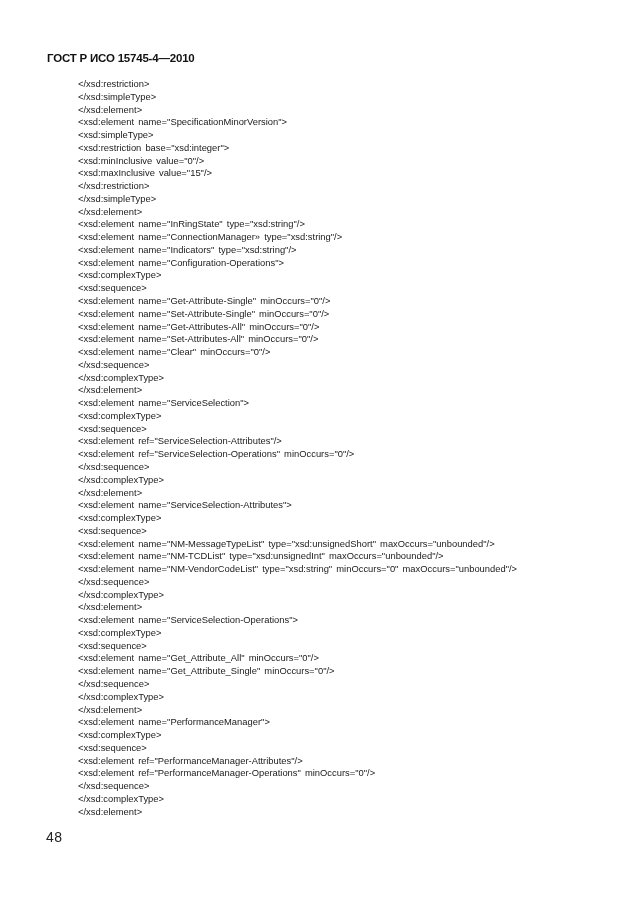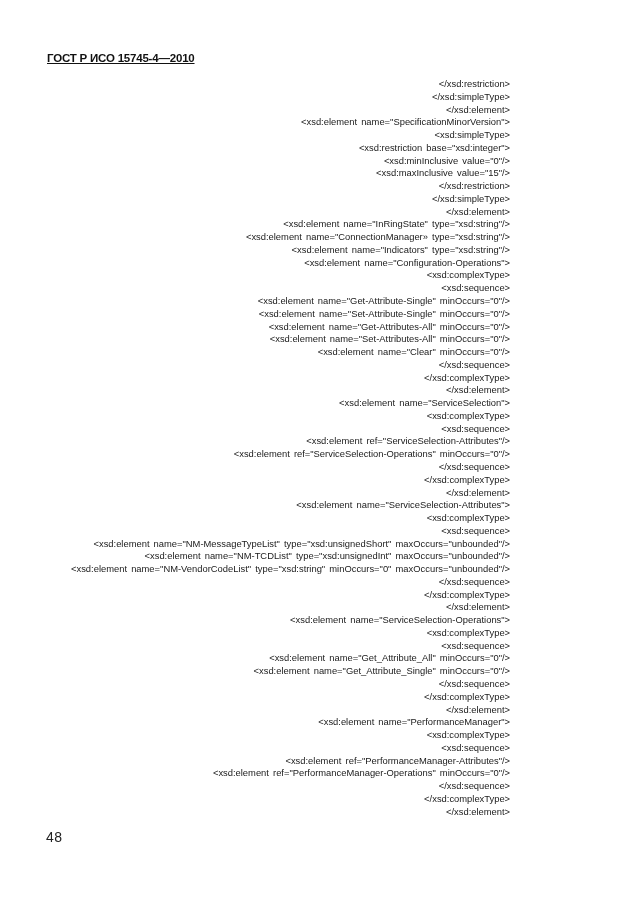--- a/index.html
+++ b/index.html
@@ -2,26 +2,26 @@
 <html><head>
   <meta charset="utf-8">
   <style>
     html, body { margin: 0; padding: 0; background: #ffffff; }
     body {
       width: 630px; height: 913px; position: relative; overflow: hidden;
       font-family: "Liberation Sans", sans-serif; color: #1a1a1a;
     }
     .header {
       position: absolute; left: 47px; top: 52px;
-      font-size: 11.5px; font-weight: bold; letter-spacing: -0.2px; color: #111; text-decoration: underline;
+      font-size: 11.5px; font-weight: bold; letter-spacing: -0.2px; color: #111;
     }
     .code {
-      position: absolute; left: 71px; top: 78px;
+      position: absolute; left: 78px; top: 78px;
       font-size: 9.4px; line-height: 12.77px; color: #1a1a1a;
-      white-space: pre; word-spacing: 1.5px; text-align: right;
+      white-space: pre; word-spacing: 1.5px;
     }
     .code .line { height: 12.77px; }
     .page-num {
       position: absolute; left: 46px; top: 829px;
       font-size: 14px; color: #222; letter-spacing: 0.5px;
     }
   </style>
 </head>
 <body>
 

